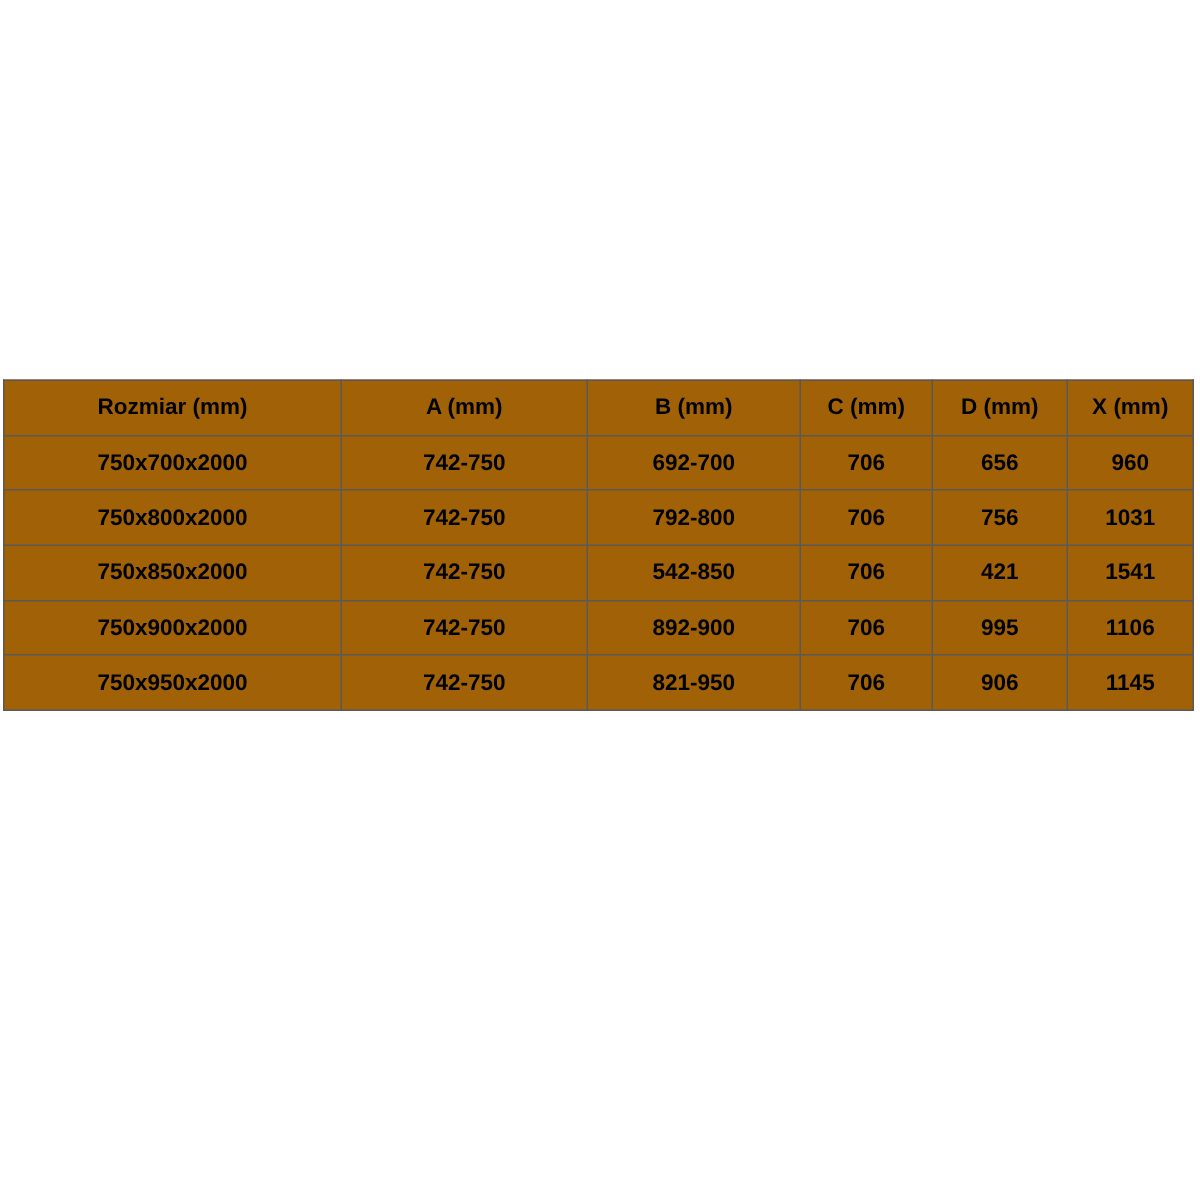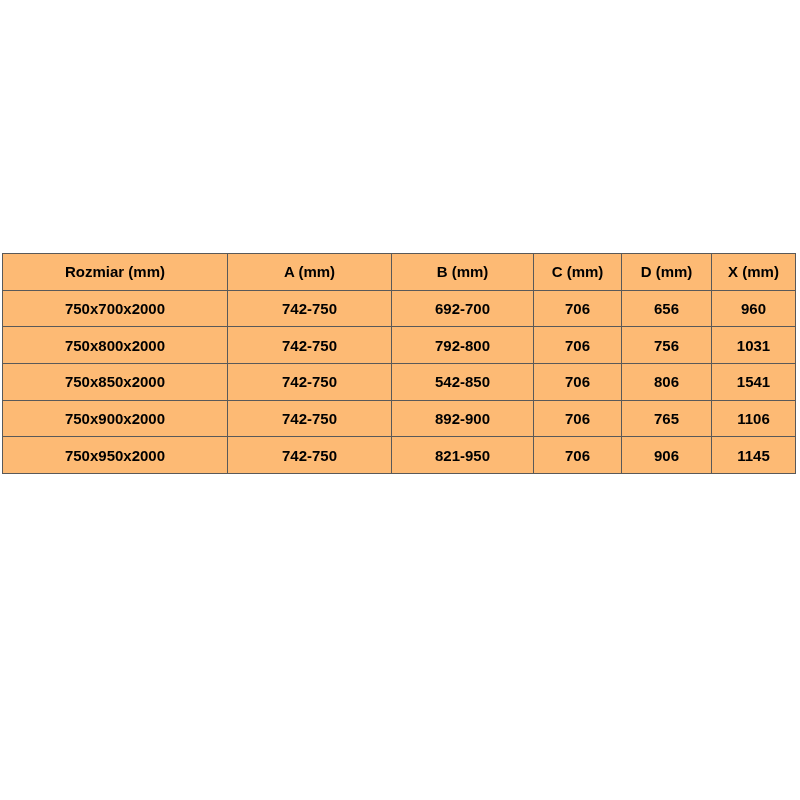--- a/index.html
+++ b/index.html
@@ -19,21 +19,21 @@
   }
   .table-wrap {
     position: absolute;
     left: 2px;
     top: 253px;
   }
   table.size-table {
     border-collapse: collapse;
     table-layout: fixed;
     width: 793px;
-    background: #fdba74;
+    background: #a16207;
   }
   table.size-table th,
   table.size-table td {
     border: 1px solid #595959;
     height: 35.7px;
     text-align: center;
     vertical-align: middle;
     font-size: 15px;
     color: #000000;
     padding: 0 2px;
@@ -86,29 +86,29 @@
           <td>792-800</td>
           <td>706</td>
           <td>756</td>
           <td>1031</td>
         </tr>
         <tr>
           <td>750x850x2000</td>
           <td>742-750</td>
           <td>542-850</td>
           <td>706</td>
-          <td>806</td>
+          <td>421</td>
           <td>1541</td>
         </tr>
         <tr>
           <td>750x900x2000</td>
           <td>742-750</td>
           <td>892-900</td>
           <td>706</td>
-          <td>765</td>
+          <td>995</td>
           <td>1106</td>
         </tr>
         <tr>
           <td>750x950x2000</td>
           <td>742-750</td>
           <td>821-950</td>
           <td>706</td>
           <td>906</td>
           <td>1145</td>
         </tr>

